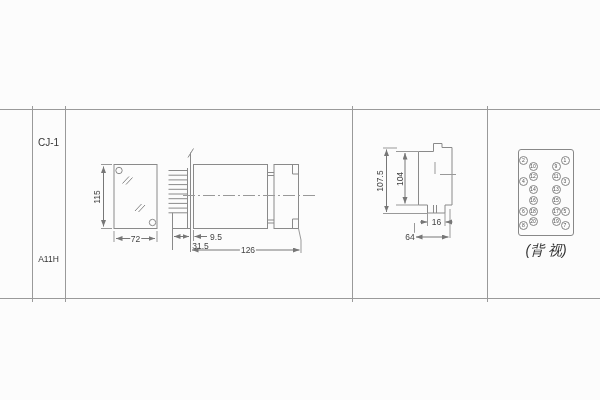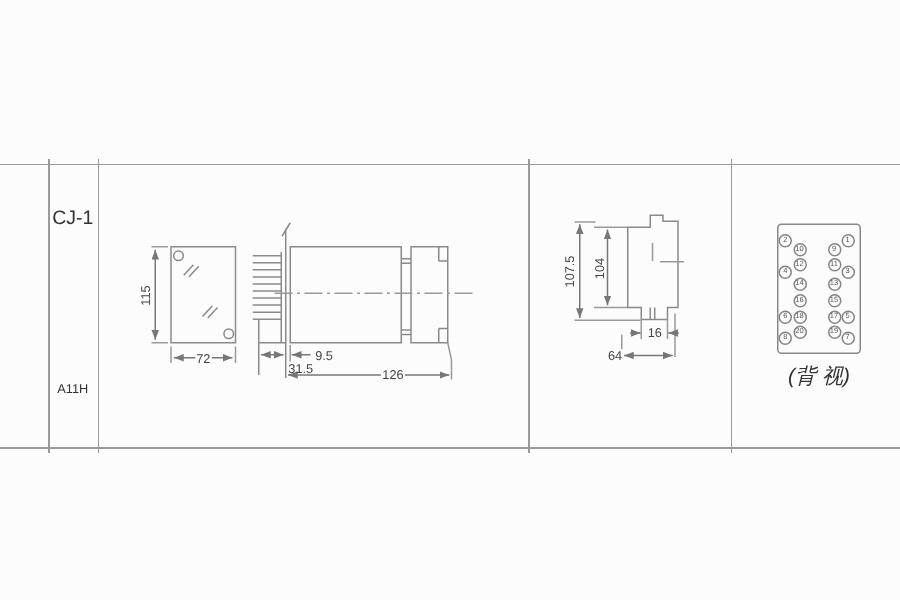--- a/index.html
+++ b/index.html
@@ -7,21 +7,21 @@
     position:relative;width:600px;height:400px;background:#fcfcfc;overflow:hidden;
     font-family:"Liberation Sans","DejaVu Sans",sans-serif;color:#333;
   }
   #stage svg{position:absolute;left:0;top:0;}
   .txt{position:absolute;transform:translate(-50%,-50%);white-space:nowrap;
        font-size:8.5px;color:#444;background:#fcfcfc;padding:0 1px;line-height:1;}
   .txt.rot{transform:translate(-50%,-50%) rotate(-90deg);}
   .txt.nobg{background:transparent;}
   .vtext{position:absolute;text-align:center;word-break:break-all;color:#333;}
   #fig-index{left:9px;top:166px;width:14px;font-size:11px;line-height:23.5px;}
-  #model-label{left:32px;top:137px;width:33px;text-align:center;font-size:13px;position:absolute;color:#333;}
+  #model-label{left:32px;top:137px;width:33px;text-align:center;font-size:10px;position:absolute;color:#333;}
   #mount-desc{left:41px;top:156px;width:14px;font-size:10.5px;line-height:11.6px;}
   #code-label{left:32px;top:254px;width:33px;text-align:center;font-size:8.5px;position:absolute;color:#333;}
   #backview-box{position:absolute;left:518px;top:149px;width:54px;height:85px;
     border:1px solid #888;border-radius:3px;background:#fcfcfc;}
   .pin{position:absolute;width:7px;height:7px;border:1px solid #858585;border-radius:50%;
     font-size:5px;line-height:7px;text-align:center;color:#555;background:#fcfcfc;}
   #backview-caption{position:absolute;left:546px;top:251px;transform:translate(-50%,-50%);
     font-size:14px;color:#333;white-space:nowrap;font-style:italic;}
 </style>
 </head>
@@ -99,21 +99,21 @@
     </g>
   </svg>
 
   <div id="model-label">CJ-1</div>
   <div id="code-label">A11H</div>
 
   <span class="txt rot nobg" style="left:97px;top:196.5px;">115</span>
   <span class="txt" style="left:135.5px;top:238.5px;">72</span>
   <span class="txt nobg" style="left:216px;top:237px;">9.5</span>
   <span class="txt nobg" style="left:179.5px;top:245.5px;margin-left:21px;">31.5</span>
-  <span class="txt" style="left:262px;top:250px;">126</span>
+  <span class="txt" style="left:248px;top:250px;">126</span>
   <span class="txt rot nobg" style="left:379.5px;top:180.5px;">107.5</span>
   <span class="txt rot nobg" style="left:399.5px;top:178.5px;">104</span>
   <span class="txt" style="left:436.5px;top:222px;">16</span>
   <span class="txt" style="left:410px;top:237px;">64</span>
 
   <div id="backview-box">
     <span class="pin" style="left:41.5px;top:6px;">1</span>
     <span class="pin" style="left:0px;top:6px;">2</span>
     <span class="pin" style="left:41.5px;top:27px;">3</span>
     <span class="pin" style="left:0px;top:27px;">4</span>

